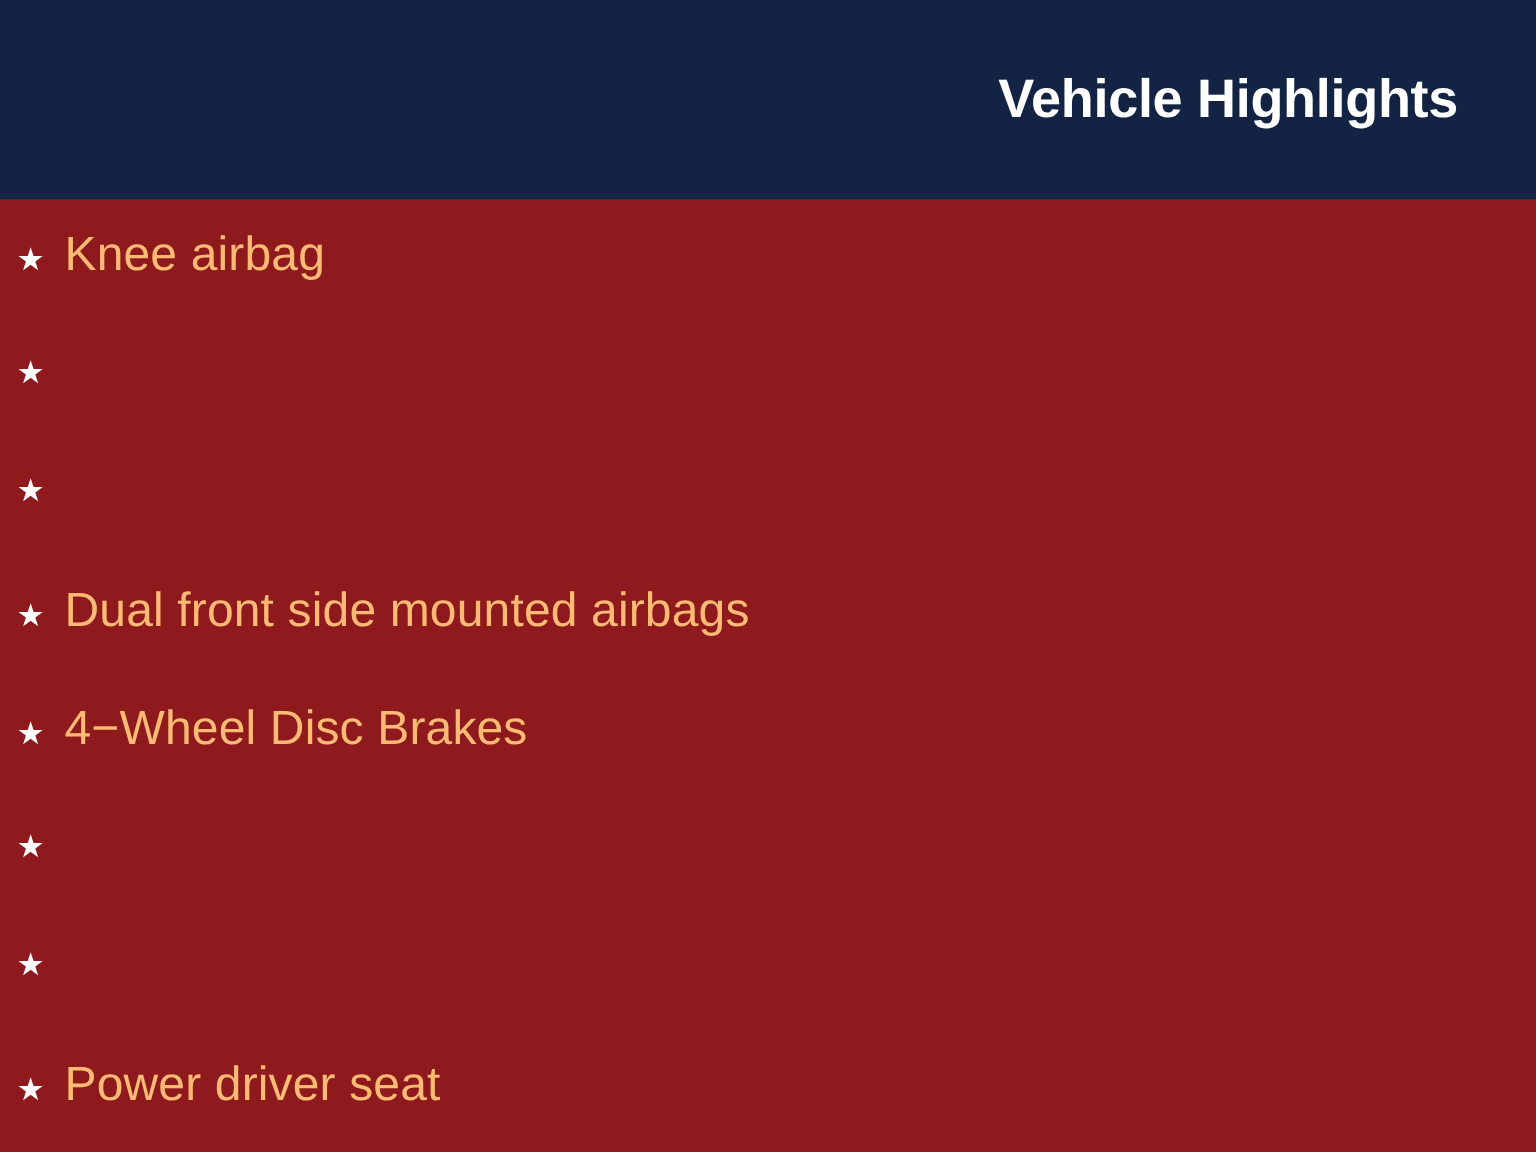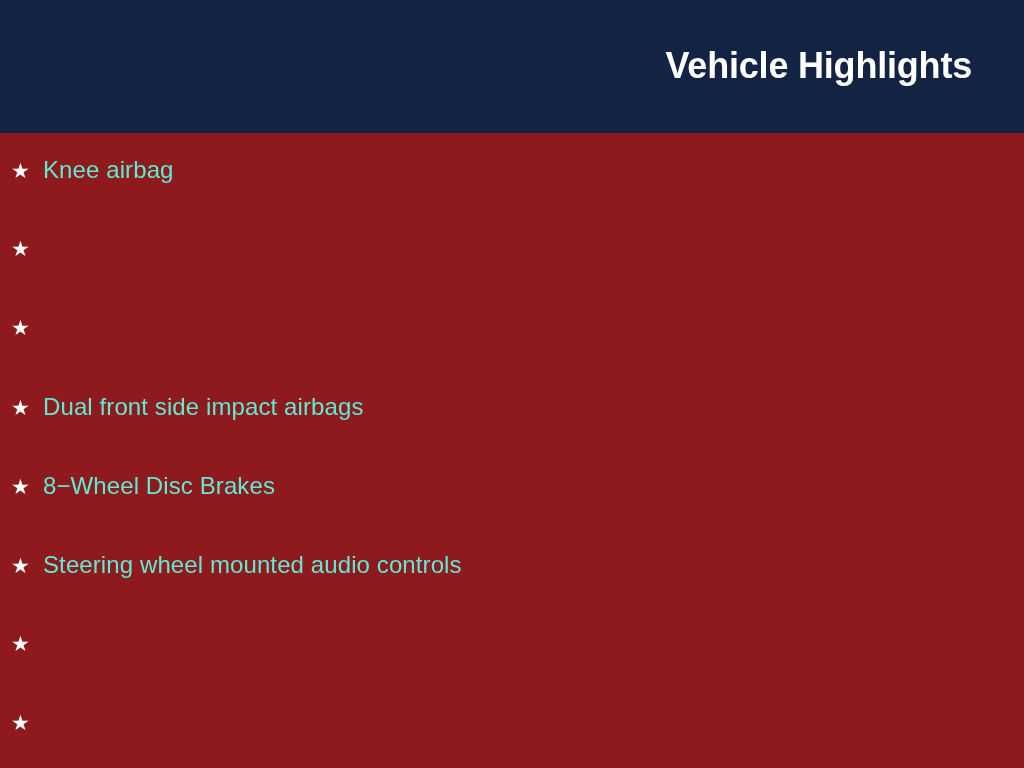--- a/index.html
+++ b/index.html
@@ -80,24 +80,24 @@
     font-size: 21px;
     line-height: 37px;
     color: #FFFFFF;
     text-align: left;
     display: inline-block;
   }
 
   .highlight-text {
     flex: 0 1 auto;
     margin-left: 12px;
-    font-size: 24px;
+    font-size: 32px;
     font-weight: normal;
     line-height: 37px;
-    color: #5eead4;
+    color: #fdba74;
     white-space: nowrap;
     letter-spacing: 0.1px;
   }
 
   
   .highlight-item:first-child {
     padding-top: 0;
   }
   .highlights-list {
     padding-top: 18px;
@@ -123,37 +123,37 @@
       <li class="highlight-item">
         <span class="bullet-star">★</span>
       </li>
 
       <li class="highlight-item">
         <span class="bullet-star">★</span>
       </li>
 
       <li class="highlight-item">
         <span class="bullet-star">★</span>
-        <span class="highlight-text">Dual front side impact airbags</span>
+        <span class="highlight-text">Dual front side mounted airbags</span>
       </li>
 
       <li class="highlight-item">
         <span class="bullet-star">★</span>
-        <span class="highlight-text">8−Wheel Disc Brakes</span>
-      </li>
-
-      <li class="highlight-item">
-        <span class="bullet-star">★</span>
-        <span class="highlight-text">Steering wheel mounted audio controls</span>
+        <span class="highlight-text">4−Wheel Disc Brakes</span>
       </li>
 
       <li class="highlight-item">
         <span class="bullet-star">★</span>
       </li>
 
       <li class="highlight-item">
         <span class="bullet-star">★</span>
       </li>
 
+      <li class="highlight-item">
+        <span class="bullet-star">★</span>
+        <span class="highlight-text">Power driver seat</span>
+      </li>
+
     </ul>
   </div>
 
 </div>
 
 </body></html>

